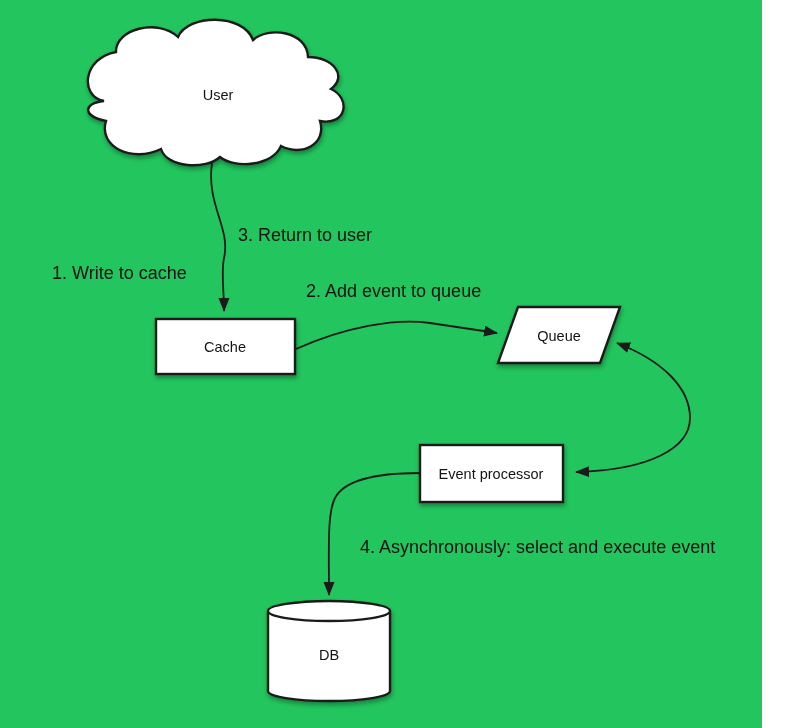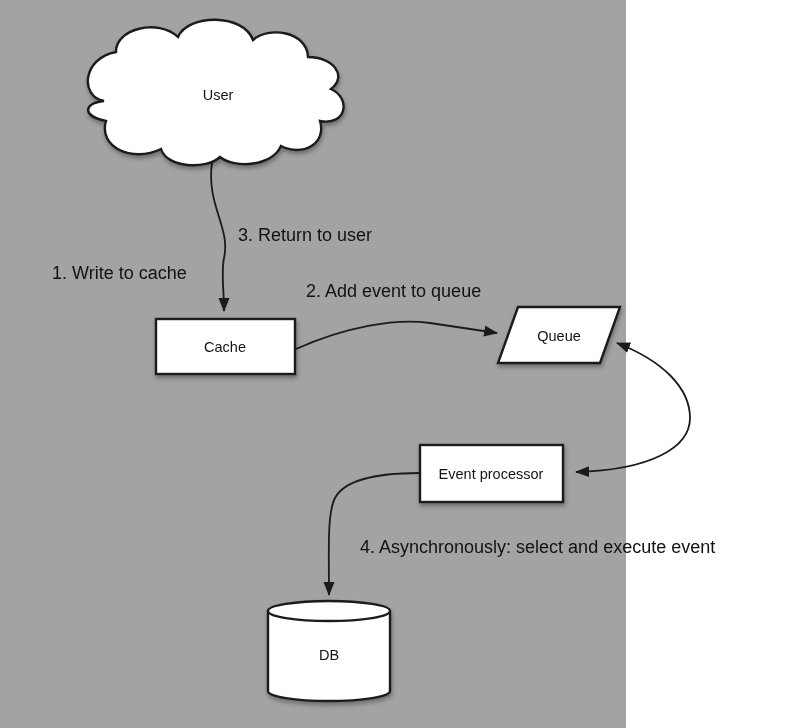--- a/index.html
+++ b/index.html
@@ -6,23 +6,23 @@
     margin: 0;
     padding: 0;
     background: #ffffff;
     width: 786px;
     height: 728px;
     overflow: hidden;
     font-family: "Liberation Sans", sans-serif;
   }
   .canvas-wrap {
     position: relative;
-    width: 626px;
+    width: 762px;
     height: 728px;
-    background: #a3a3a3;
+    background: #22c55e;
   }
   svg { display: block; }
   .node-shape {
     fill: #ffffff;
     stroke: #1b1b1b;
     stroke-width: 2.4;
     filter: drop-shadow(1px 3px 2px rgba(0,0,0,0.32));
   }
   .edge {
     fill: none;

